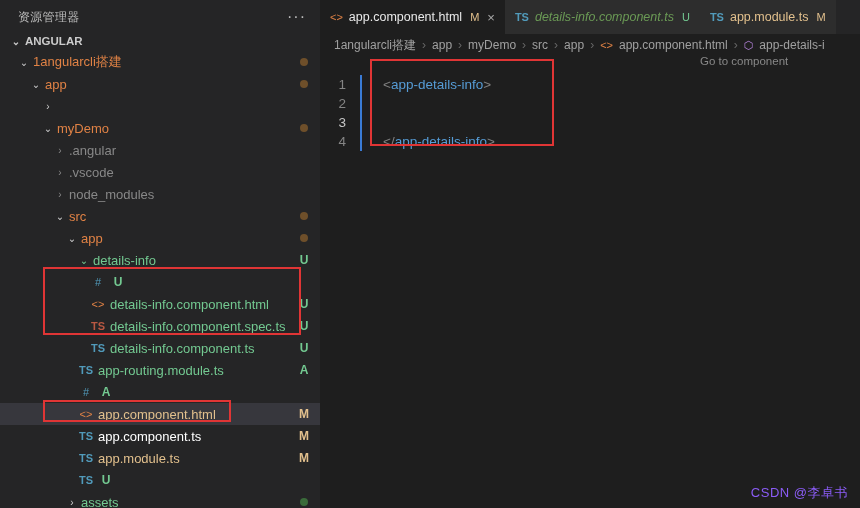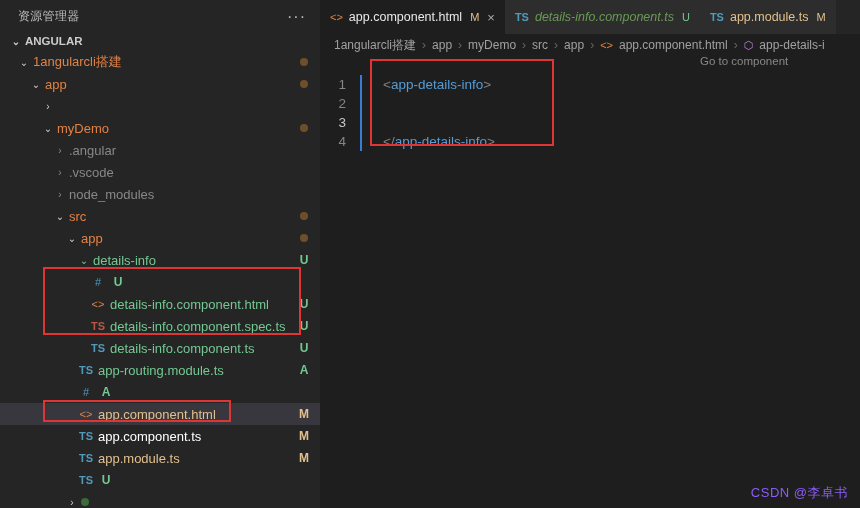--- a/index.html
+++ b/index.html
@@ -1,18 +1,18 @@
 <!DOCTYPE html>
 <html><head>
 <meta charset="utf-8">
 <style>
 * { margin: 0; padding: 0; box-sizing: border-box; font-family: "Segoe UI", "Microsoft YaHei", sans-serif; }
 body { background: #1e1e1e; color: #cccccc; width: 860px; height: 508px; overflow: hidden; display: flex; font-size: 13px; }
 .sidebar { width: 320px; background: #252526; display: flex; flex-direction: column; }
-.sb-header { display: flex; padding: 8px 14px 6px 18px; color: #bbb; font-size: 12px; letter-spacing: 0.3px; }
+.sb-header { display: flex; align-items: center; padding: 8px 14px 6px 18px; color: #bbb; font-size: 12px; letter-spacing: 0.3px; }
 .sb-header .title { flex: 1; }
 .dots { color: #bbb; font-size: 16px; letter-spacing: 1px; cursor: pointer; }
 .section-hdr { display: flex; align-items: center; padding: 3px 10px; font-weight: 700; font-size: 11.5px; color: #ccc; }
 .chev { display: inline-block; width: 12px; text-align: center; font-size: 10px; color: #ccc; margin-right: 3px; }
 .tree { flex: 1; overflow: hidden; padding-top: 1px; }
 .row { display: flex; align-items: center; height: 22px; padding-right: 8px; position: relative; cursor: pointer; }
 .row.selected { background: #37373d; }
 .row .icon { width: 16px; display: inline-flex; justify-content: center; margin-right: 4px; font-size: 11px; }
 .row .label { flex: 1; white-space: nowrap; overflow: hidden; text-overflow: ellipsis; }
 .row .status { width: 16px; text-align: center; font-size: 12px; font-weight: 600; }
@@ -152,20 +152,21 @@
       <span class="icon fcolor-blue" style="font-weight:700">TS</span>
       <span class="label" style="color:#e2c08d">app.module.ts</span>
       <span class="status stat-M">M</span>
     </div>
     <div class="row" style="padding-left:78px">
       <span class="icon fcolor-blue" style="font-weight:700">TS</span>
       <span class="status stat-U">U</span>
     </div>
     <div class="row" style="padding-left:66px">
       <span class="chev">›</span>
+      <span class="label fcolor-green">assets</span>
       <span class="dot" style="background:#3a6b3a"></span>
     </div>
   </div>
 </div>
 
 <div class="main">
   <div class="tabs">
     <div class="tab active">
       <span class="ticon fcolor-orange">&lt;&gt;</span>
       <span class="tlabel">app.component.html</span>

